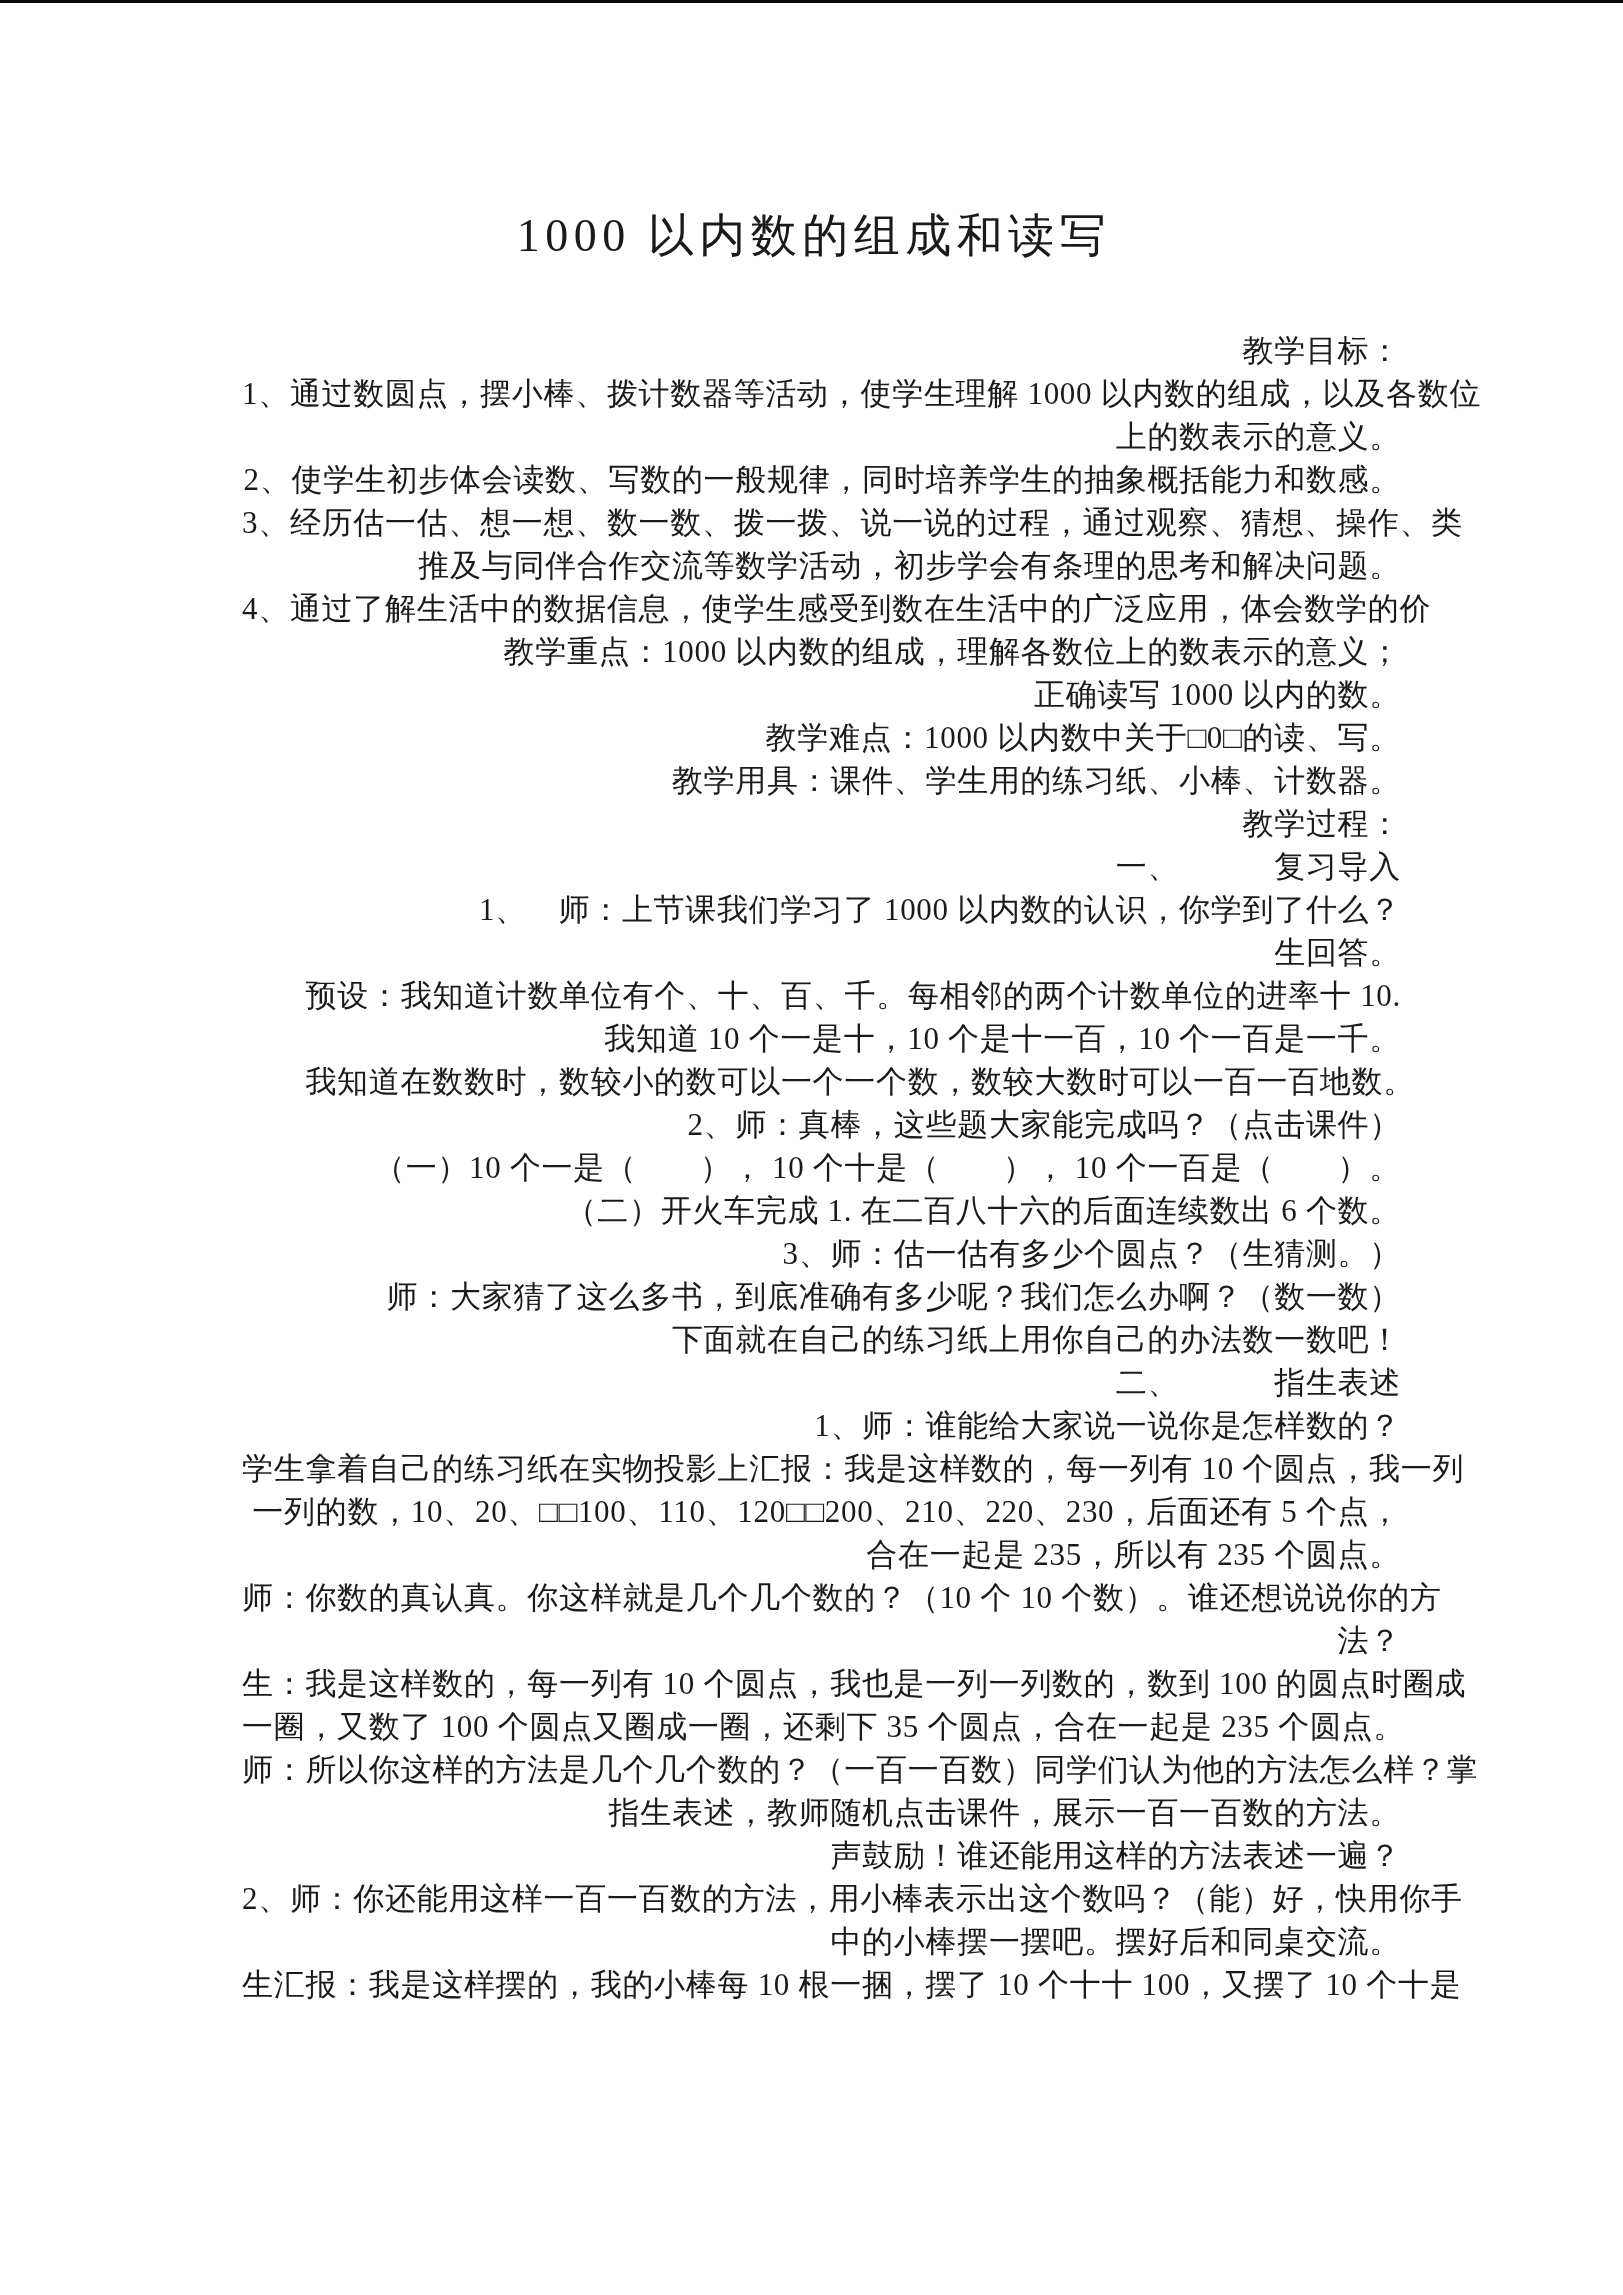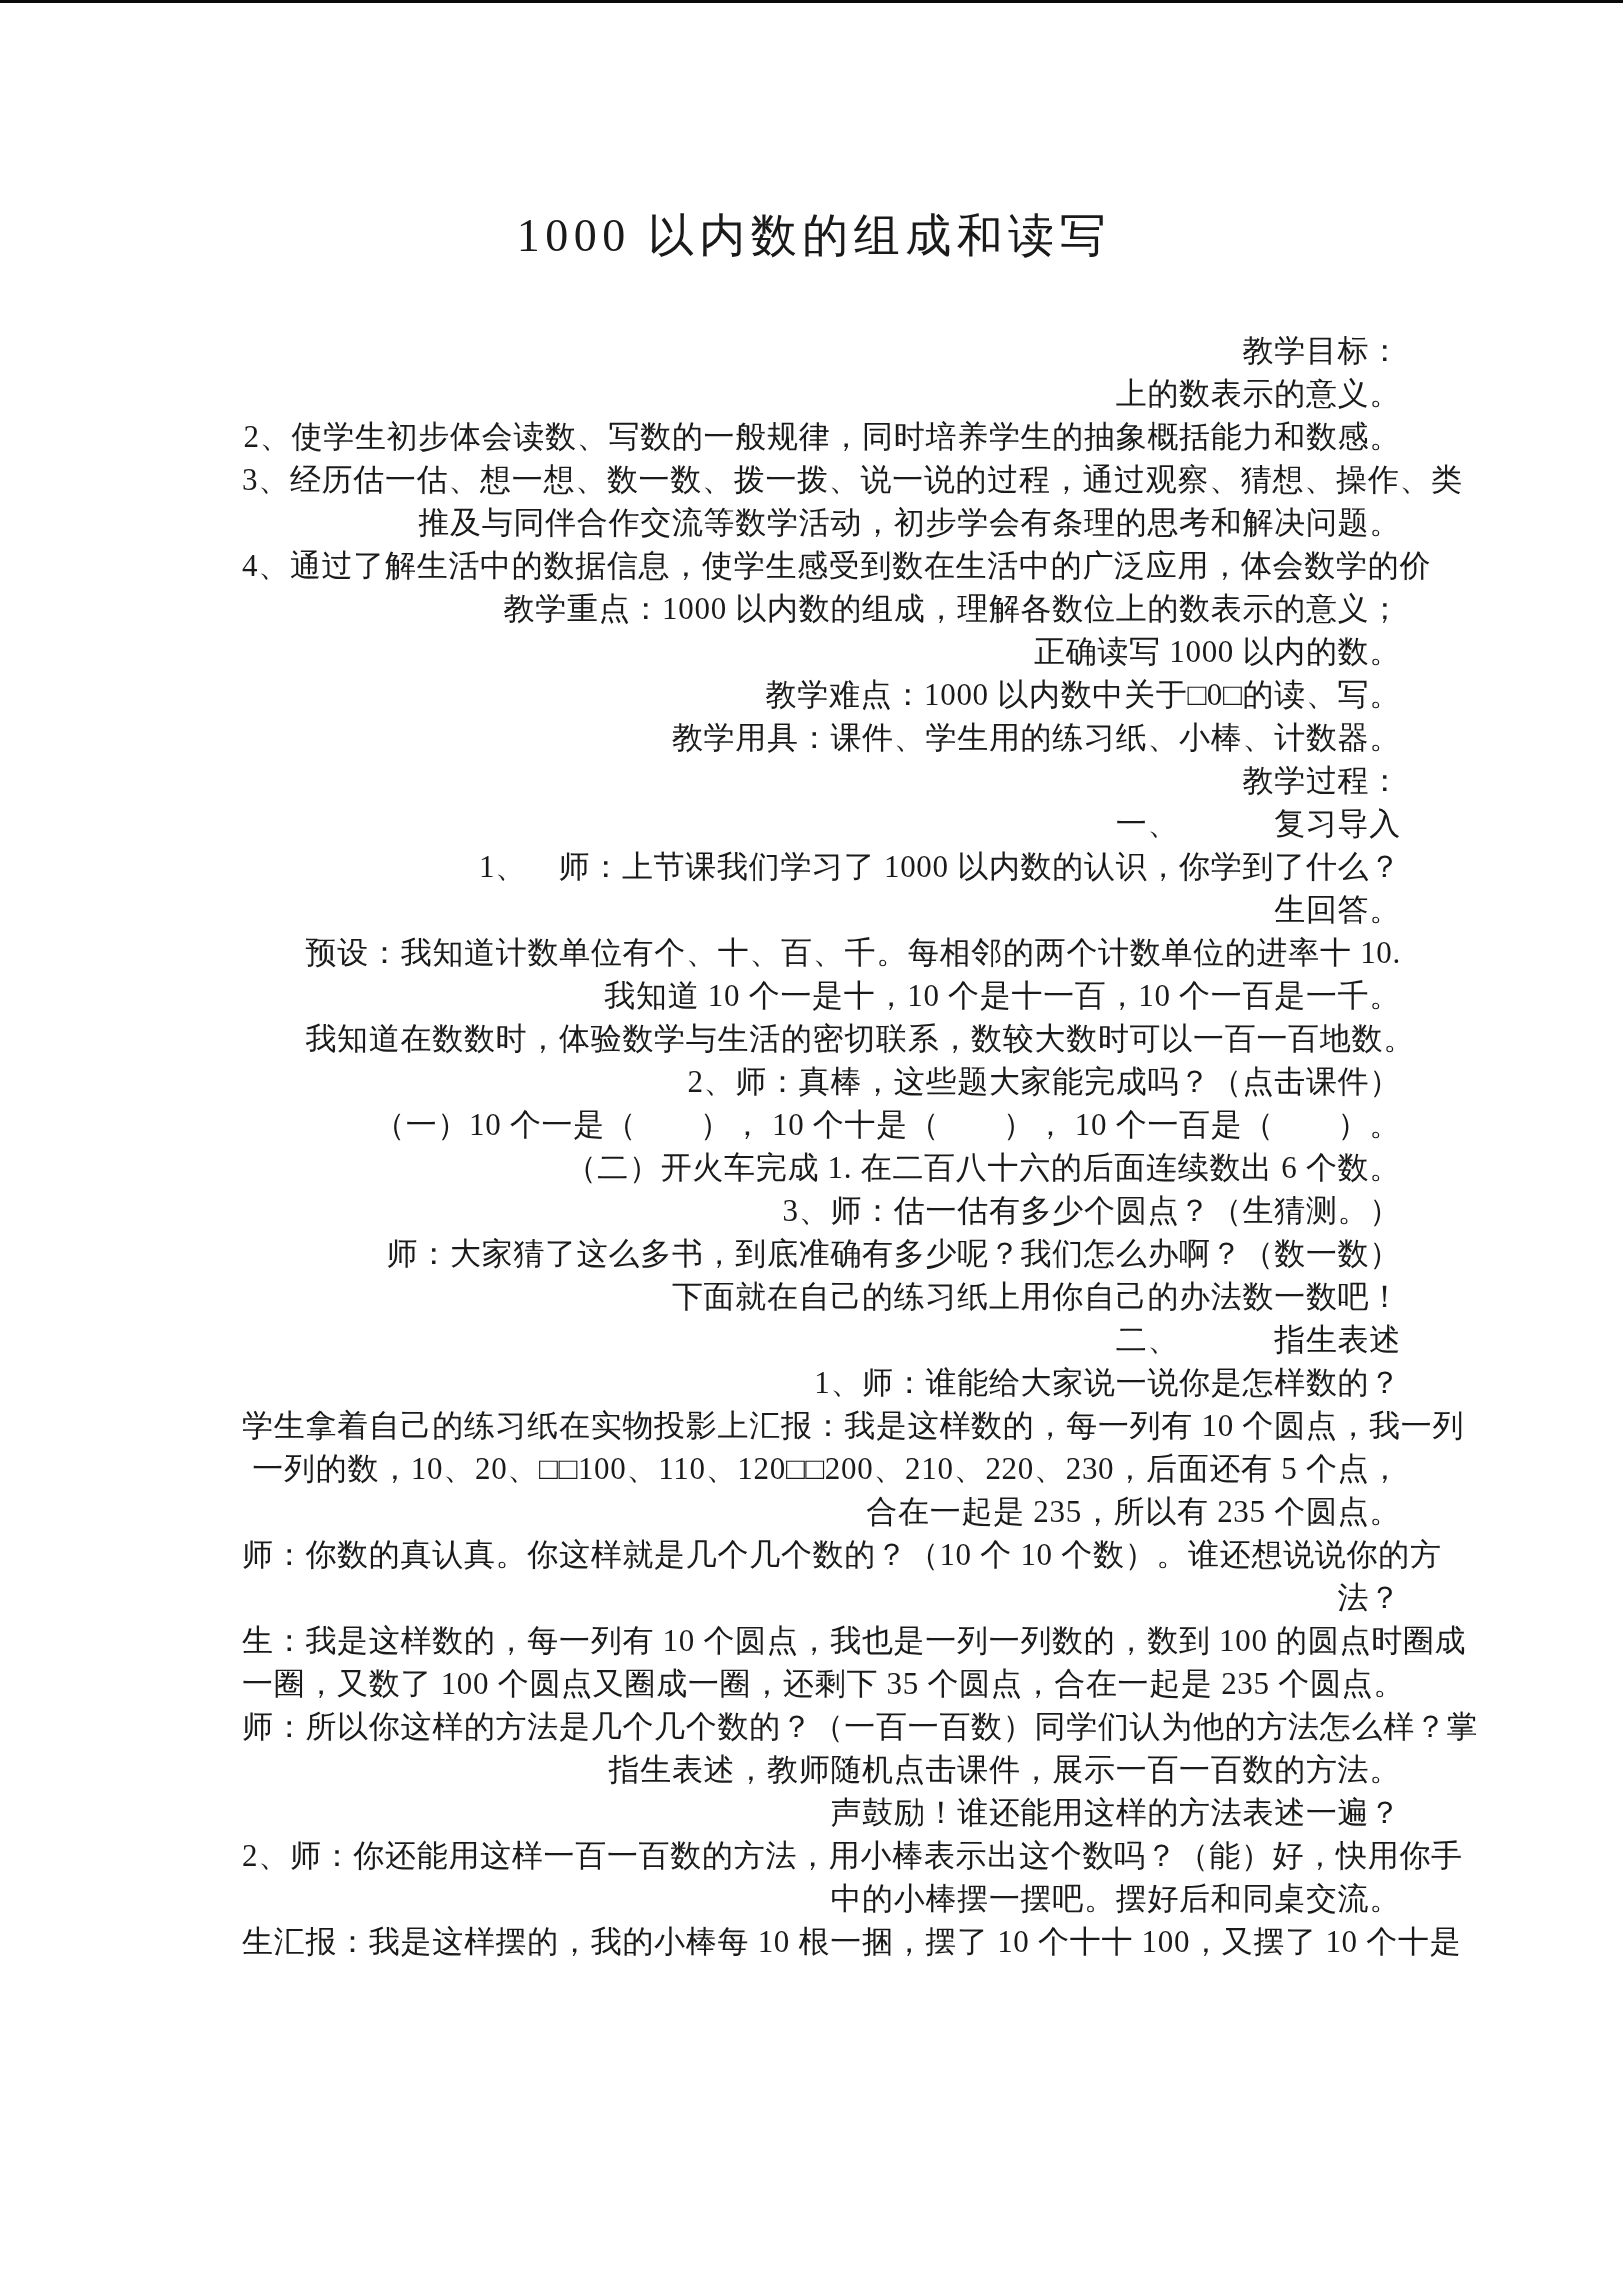--- a/index.html
+++ b/index.html
@@ -52,36 +52,37 @@
 </head>
 <body>
 
 <div class="page">
   <div class="top-border"></div>
 
   <div class="doc-title">1000 以内数的组成和读写</div>
 
   <div class="doc-body">
     <div class="line">教学目标：</div>
+    <div class="line">1、通过数圆点，摆小棒、拨计数器等活动，使学生理解 1000 以内数的组成，以及各数位</div>
     <div class="line">上的数表示的意义。</div>
     <div class="line">2、使学生初步体会读数、写数的一般规律，同时培养学生的抽象概括能力和数感。</div>
     <div class="line">3、经历估一估、想一想、数一数、拨一拨、说一说的过程，通过观察、猜想、操作、类</div>
     <div class="line">推及与同伴合作交流等数学活动，初步学会有条理的思考和解决问题。</div>
     <div class="line">4、通过了解生活中的数据信息，使学生感受到数在生活中的广泛应用，体会数学的价</div>
     <div class="line">教学重点：1000 以内数的组成，理解各数位上的数表示的意义；</div>
     <div class="line">正确读写 1000 以内的数。</div>
     <div class="line">教学难点：1000 以内数中关于□0□的读、写。</div>
     <div class="line">教学用具：课件、学生用的练习纸、小棒、计数器。</div>
     <div class="line">教学过程：</div>
     <div class="line">一、　　　复习导入</div>
     <div class="line">1、　师：上节课我们学习了 1000 以内数的认识，你学到了什么？</div>
     <div class="line">生回答。</div>
     <div class="line">预设：我知道计数单位有个、十、百、千。每相邻的两个计数单位的进率十 10.</div>
     <div class="line">　　我知道 10 个一是十，10 个是十一百，10 个一百是一千。</div>
-    <div class="line">　　我知道在数数时，体验数学与生活的密切联系，数较大数时可以一百一百地数。</div>
+    <div class="line">　　我知道在数数时，数较小的数可以一个一个数，数较大数时可以一百一百地数。</div>
     <div class="line">2、师：真棒，这些题大家能完成吗？（点击课件）</div>
     <div class="line">（一）10 个一是（　　）， 10 个十是（　　）， 10 个一百是（　　）。</div>
     <div class="line">（二）开火车完成 1. 在二百八十六的后面连续数出 6 个数。</div>
     <div class="line">3、师：估一估有多少个圆点？（生猜测。）</div>
     <div class="line">师：大家猜了这么多书，到底准确有多少呢？我们怎么办啊？（数一数）</div>
     <div class="line">　下面就在自己的练习纸上用你自己的办法数一数吧！</div>
     <div class="line">二、　　　指生表述</div>
     <div class="line">1、师：谁能给大家说一说你是怎样数的？</div>
     <div class="line">学生拿着自己的练习纸在实物投影上汇报：我是这样数的，每一列有 10 个圆点，我一列</div>
     <div class="line">一列的数，10、20、□□100、110、120□□200、210、220、230，后面还有 5 个点，</div>

